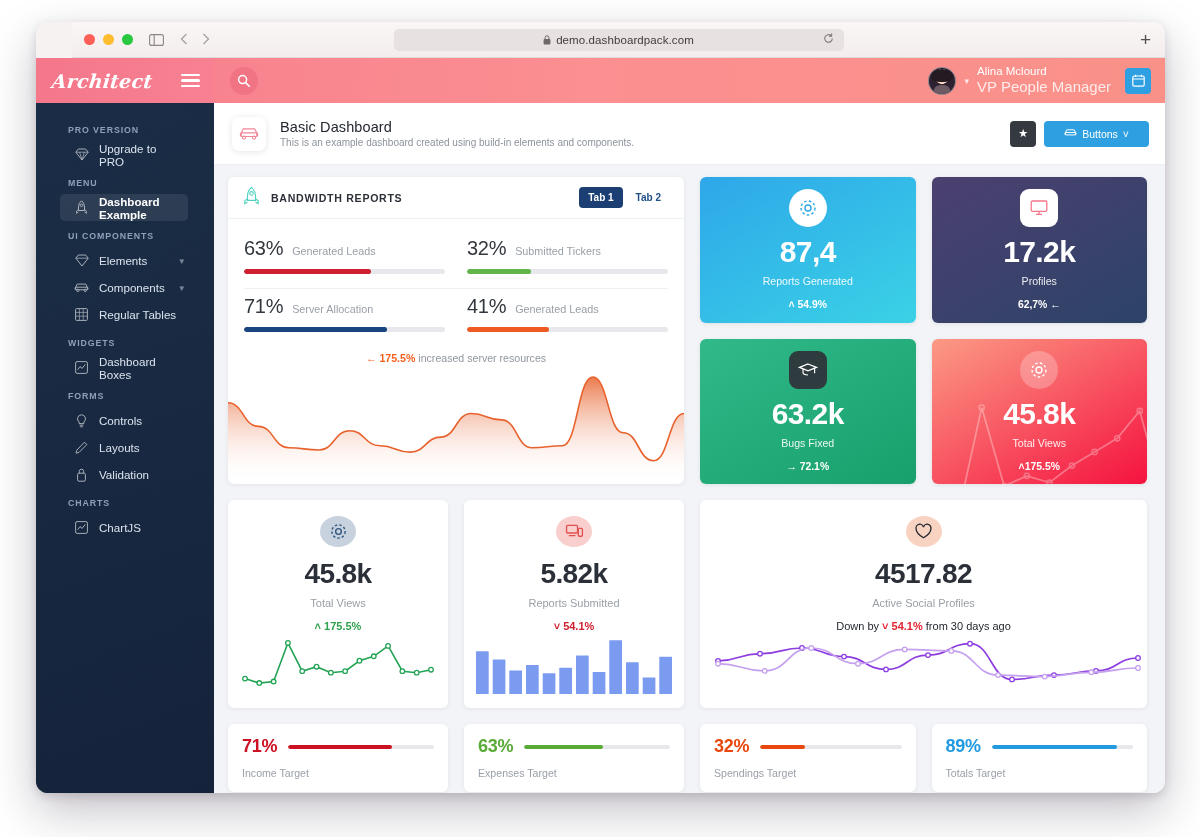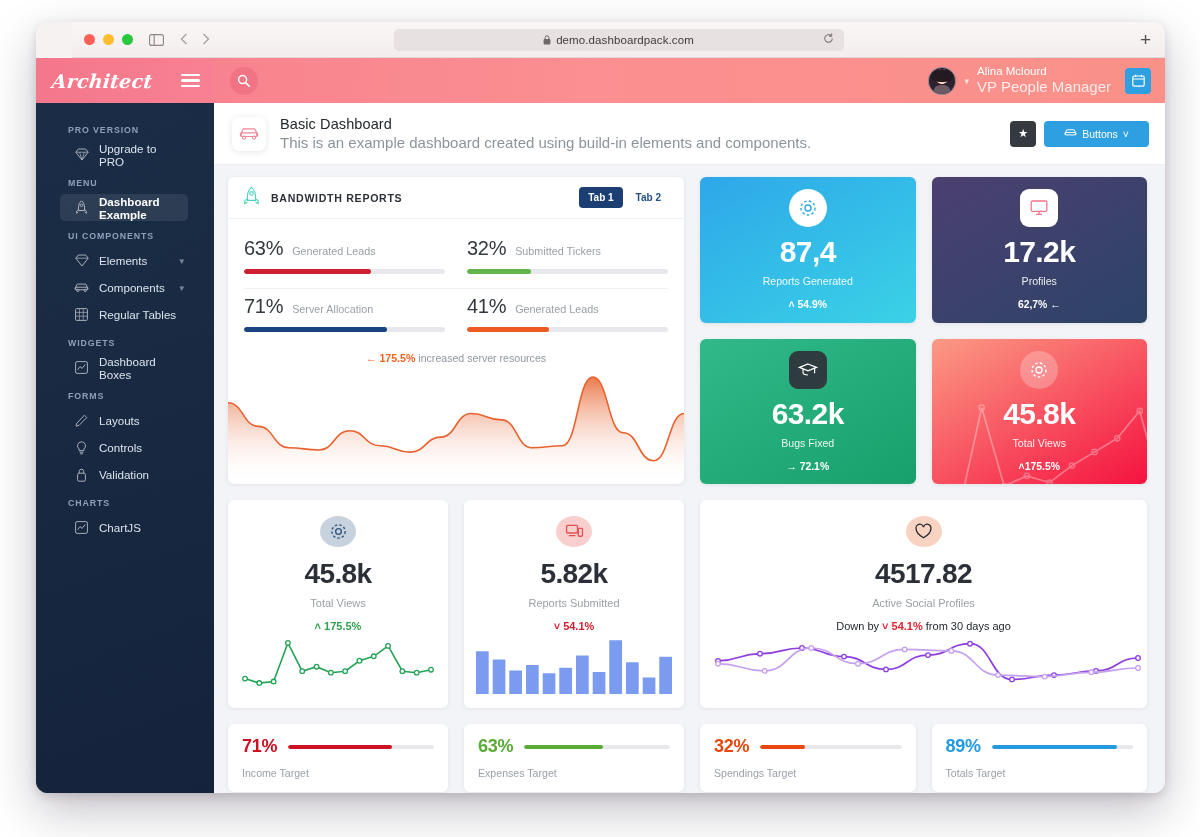--- a/index.html
+++ b/index.html
@@ -98,21 +98,21 @@
   .cal-btn { width:26px; height:26px; border-radius:4px; background:#2e9fe0;
              display:flex; align-items:center; justify-content:center; color:#fff; margin-left:6px;}
 
   
   .page-head { background:#fff; height: 62px; display:flex; align-items:center;
                padding: 0 16px 0 18px; border-bottom:1px solid #eceef1; }
   .ph-icon { width:34px; height:34px; border-radius:7px; background:#fff;
              box-shadow:0 1px 6px rgba(60,70,90,.14); display:flex; align-items:center;
              justify-content:center; color:#f4869a; margin-right:14px; }
   .ph-title { font-size:14.5px; color:#23282f; font-weight:400; letter-spacing:.1px; }
-  .ph-sub { font-size:15px; color:#8d939c; margin-top:2px; }
+  .ph-sub { font-size:10px; color:#8d939c; margin-top:2px; }
   .ph-right { margin-left:auto; display:flex; align-items:center; gap:8px; }
   .star-btn { width:26px; height:26px; border-radius:4px; background:#343a40; color:#fff;
               display:flex; align-items:center; justify-content:center; font-size:11px; }
   .btns-btn { height:26px; border-radius:4px; background:#2e9fe0; color:#fff; font-size:10.5px;
               display:flex; align-items:center; gap:5px; padding: 0 20px; }
 
   
   .content { padding: 12px 18px 0 14px; }
   .row { display:flex; gap:16px; margin-bottom:16px; }
   .card { background:#fff; border-radius:6px; box-shadow:0 1px 4px rgba(80,90,110,.10); }
@@ -306,34 +306,34 @@
                   <rect x=".6" y=".6" width="11.8" height="11.8" rx="1.5" fill="none" stroke="#fff" stroke-width="1"></rect>
                   <polyline points="2.6,8.8 5,5.6 7.2,7.4 10.2,3.4" fill="none" stroke="#fff" stroke-width="1"></polyline>
                 </svg>
             </span>
             <span>Dashboard Boxes</span>
           </div>
 
           <div class="sb-head">FORMS</div>
           <div class="sb-item">
             <span class="ico">
-              <svg width="13" height="13" viewBox="0 0 13 13">
-                  <path d="M9.4 1.2 11.8 3.6 4 11.4 1 12.2l.8-3z" fill="none" stroke="#fff" stroke-width="1"></path>
-                </svg>
-            </span>
-            <span>Layouts</span>
-          </div>
-          <div class="sb-item">
-            <span class="ico">
               <svg width="11" height="14" viewBox="0 0 11 14">
                   <path d="M5.5.8a4 4 0 0 1 2.4 7.2v1.6h-4.8V8A4 4 0 0 1 5.5.8z" fill="none" stroke="#fff" stroke-width="1"></path>
                   <path d="M3.6 11.2h3.8M4.2 12.8h2.6" stroke="#fff" stroke-width="1" fill="none"></path>
                 </svg>
             </span>
             <span>Controls</span>
+          </div>
+          <div class="sb-item">
+            <span class="ico">
+              <svg width="13" height="13" viewBox="0 0 13 13">
+                  <path d="M9.4 1.2 11.8 3.6 4 11.4 1 12.2l.8-3z" fill="none" stroke="#fff" stroke-width="1"></path>
+                </svg>
+            </span>
+            <span>Layouts</span>
           </div>
           <div class="sb-item">
             <span class="ico">
               <svg width="11" height="14" viewBox="0 0 11 14">
                   <rect x="1.6" y="5.2" width="7.8" height="8" rx="1.4" fill="none" stroke="#fff" stroke-width="1"></rect>
                   <path d="M3.3 5.2V3.4a2.2 2.2 0 0 1 4.4 0v1.8" fill="none" stroke="#fff" stroke-width="1"></path>
                 </svg>
             </span>
             <span>Validation</span>
           </div>

